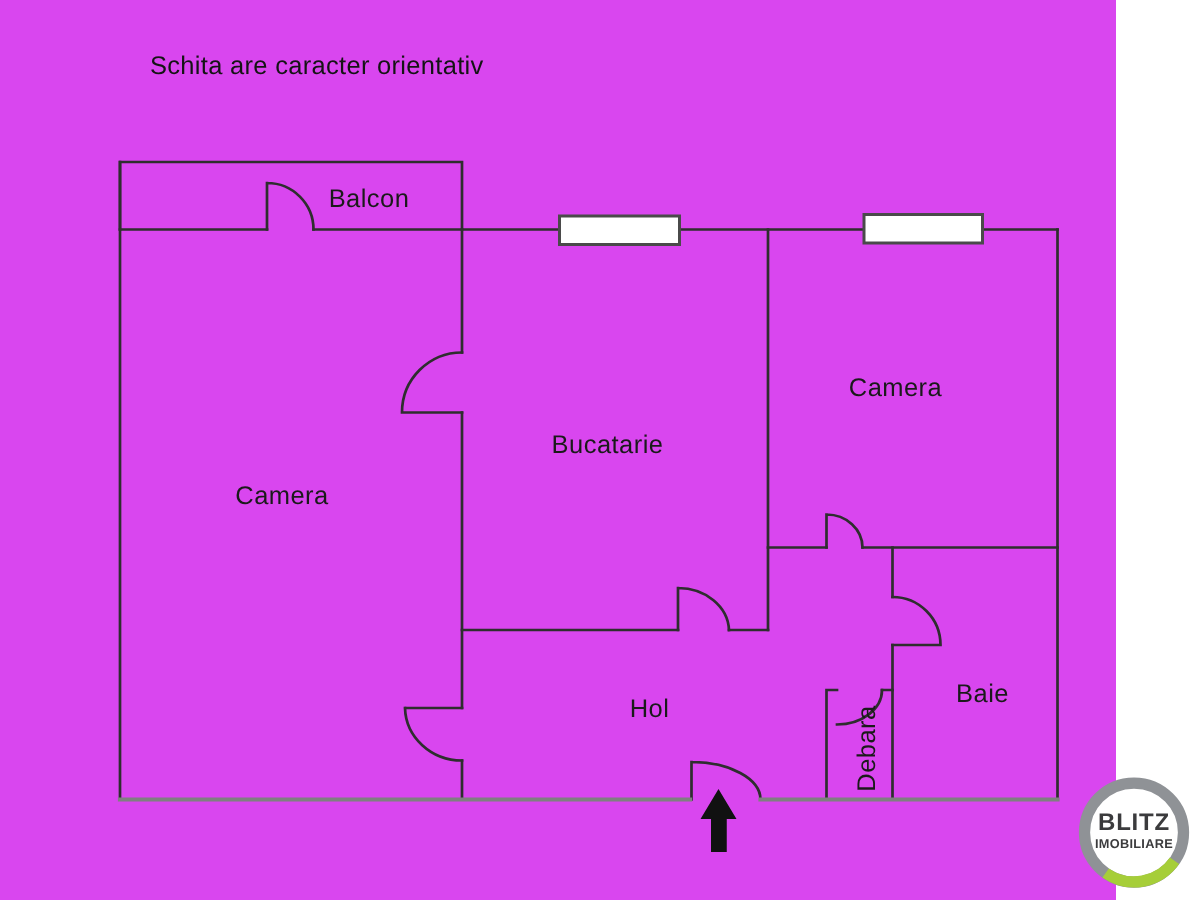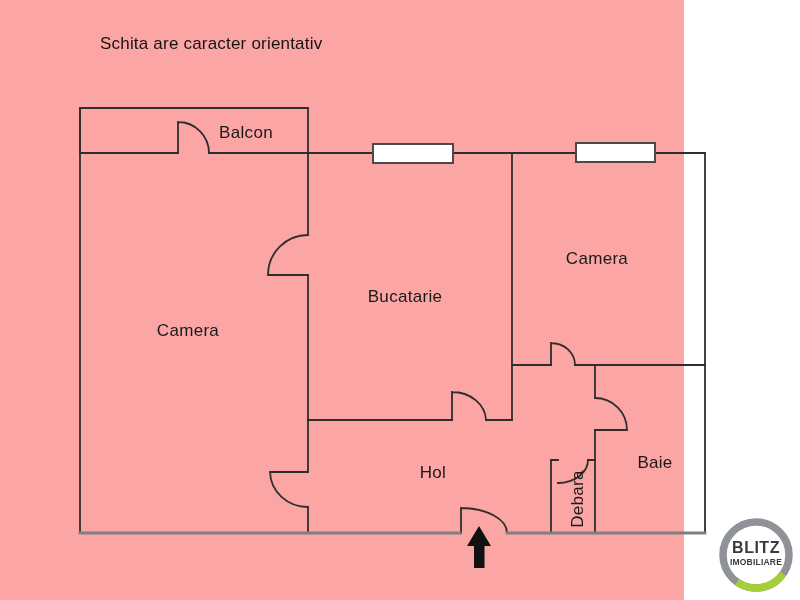--- a/index.html
+++ b/index.html
@@ -6,23 +6,23 @@
     margin: 0;
     padding: 0;
     width: 800px;
     height: 600px;
     background: #ffffff;
     overflow: hidden;
     font-family: "Liberation Sans", sans-serif;
   }
   .stage {
     position: relative;
-    width: 684px;
+    width: 744px;
     height: 600px;
-    background: #fca5a5;
+    background: #d946ef;
   }
   svg { display: block; }
   .room-label {
     font-family: "Liberation Sans", sans-serif;
     font-size: 17px;
     fill: #1a1a1a;
     letter-spacing: 0.3px;
   }
   .note-label {
     font-family: "Liberation Sans", sans-serif;

